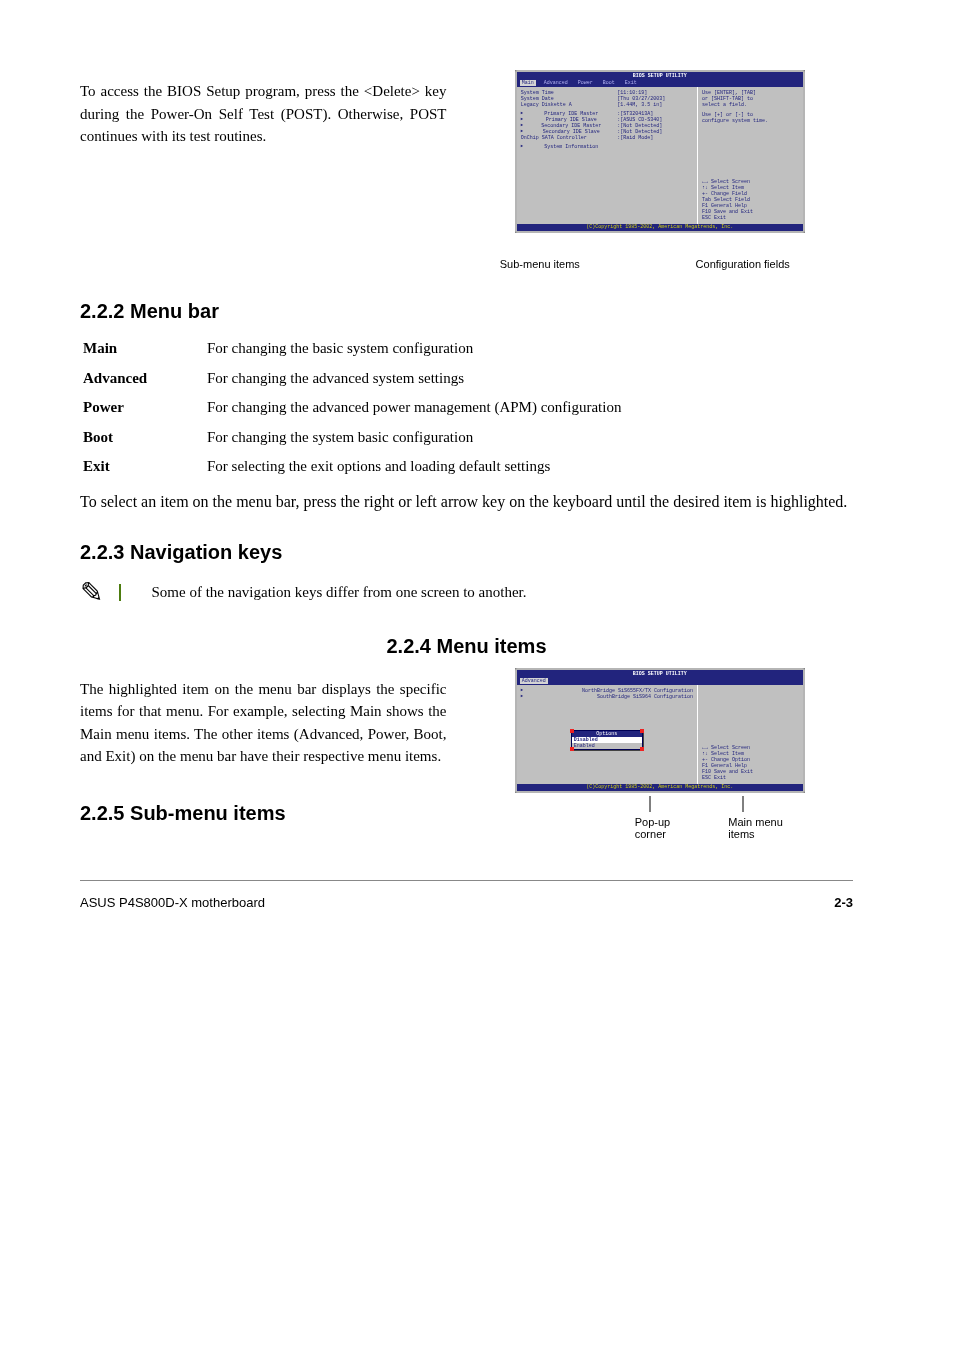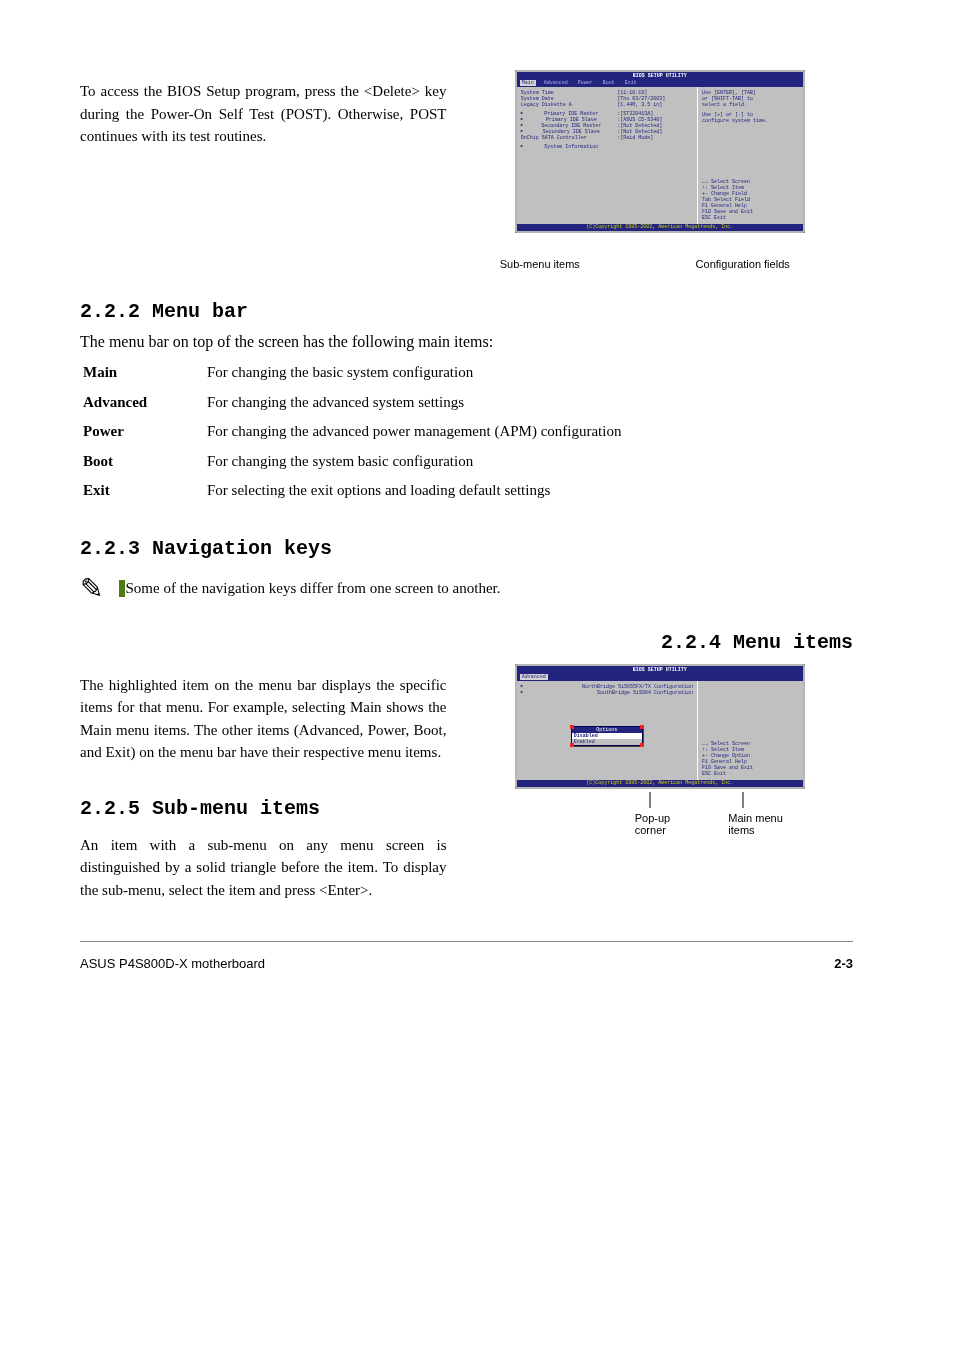--- a/index.html
+++ b/index.html
@@ -31,21 +31,21 @@
     line-height: 1.5;
     text-align: justify;
   }
   .right-col {
     flex: 1 1 50%;
     display: flex;
     flex-direction: column;
     align-items: center;
   }
   h2.section-head {
-    font-family: Liberation Mono, monospace;
+    font-family: Liberation Sans, sans-serif;
     font-weight: bold;
     font-size: 20px;
     margin: 30px 0 10px 0;
     text-align: right;
   }
   .para {
     margin: 10px 0 0 0;
     text-align: justify;
   }
   
@@ -301,21 +301,20 @@
           <svg width="60" height="20">
               <line x1="30" y1="0" x2="30" y2="18"></line>
             </svg>
           <div>Configuration fields</div>
         </div>
       </div>
     </div>
   </div>
 
   <h2 class="section-head" style="text-align:left;">2.2.2 Menu bar</h2>
-  <p class="para">The menu bar on top of the screen has the following main items:</p>
   <table style="font-size:15px;line-height:1.7;margin-top:6px;margin-bottom:8px;">
     <tbody>
         <tr>
           <td style="width:120px;font-weight:bold;">Main</td>
           <td>For changing the basic system configuration</td>
         </tr>
     <tr>
           <td style="font-weight:bold;">Advanced</td>
           <td>For changing the advanced system settings</td>
         </tr>
@@ -326,33 +325,33 @@
     <tr>
           <td style="font-weight:bold;">Boot</td>
           <td>For changing the system basic configuration</td>
         </tr>
     <tr>
           <td style="font-weight:bold;">Exit</td>
           <td>For selecting the exit options and loading default settings</td>
         </tr>
   </tbody>
     </table>
+  <p class="para">To select an item on the menu bar, press the right or left arrow key on the keyboard until the desired item is highlighted.</p>
 
   <h2 class="section-head" style="text-align:left;">2.2.3 Navigation keys</h2>
   <div style="display:flex;align-items:center;margin-top:12px;">
     <div style="font-size:28px;margin-right:16px;">✎</div>
-    <div style="border-left:6px solid #4d7c0f;padding-left:0;font-size:15px;font-family:Liberation Serif, serif;">Some of the navigation keys differ from one screen to another.</div>
+    <div style="border-left:2px solid #4d7c0f;padding-left:30px;font-size:15px;font-family:Liberation Serif, serif;">Some of the navigation keys differ from one screen to another.</div>
   </div>
 
-  <h2 class="section-head" style="text-align:right;margin-top:26px;">2.2.4 Menu items</h2>
+  <h2 class="section-head" style="text-align:center;margin-top:26px;">2.2.4 Menu items</h2>
   <div class="block">
     <div class="left-col">
       <p class="para">The highlighted item on the menu bar displays the specific items for that menu. For example, selecting Main shows the Main menu items. The other items (Advanced, Power, Boot, and Exit) on the menu bar have their respective menu items.</p>
       <h2 class="section-head" style="text-align:left;">2.2.5 Sub-menu items</h2>
-      <p class="para">An item with a sub-menu on any menu screen is distinguished by a solid triangle before the item. To display the sub-menu, select the item and press &lt;Enter&gt;.</p>
     </div>
     <div class="right-col">
 
       <div class="bios bios2">
         <div class="bios-frame">
           <div class="bios-titlebar">BIOS SETUP UTILITY</div>
           <div class="bios-menubar">
             <span class="sel">Advanced</span>
           </div>
           <div class="bios-body">

